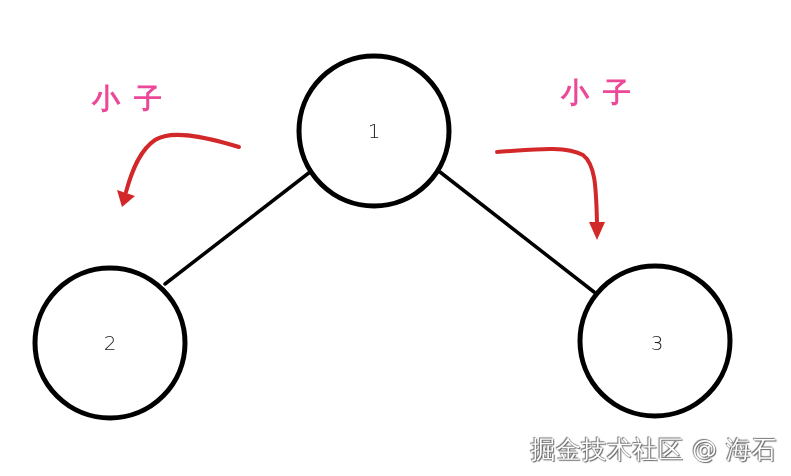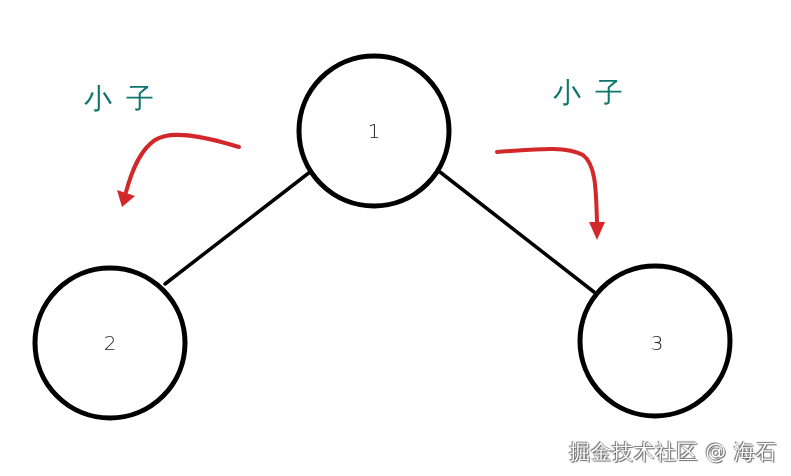--- a/index.html
+++ b/index.html
@@ -1,20 +1,20 @@
 <!DOCTYPE html>
 <html><head>
 <meta charset="utf-8">
 <style>
   html, body { margin:0; padding:0; background:#ffffff; }
   body { width:791px; height:476px; position:relative; overflow:hidden; font-family:"DejaVu Sans", sans-serif; }
   svg.canvas { position:absolute; left:0; top:0; }
   .node-label { position:absolute; font-family:"DejaVu Sans", sans-serif; font-size:20px; color:#222; transform:translate(-50%,-50%); font-weight:300; }
-  .anno { position:absolute; font-family:"DejaVu Sans", sans-serif; font-size:28px; color:#0f766e; letter-spacing:14px; font-weight:400; }
-  .watermark { position:absolute; right:14px; bottom:10px; font-family:"DejaVu Sans", sans-serif; font-size:21px; color:#ffffff; text-shadow: 0 0 1px #555, 1px 1px 1px #666, -1px -1px 1px #777; letter-spacing:0.5px; }
+  .anno { position:absolute; font-family:"DejaVu Sans", sans-serif; font-size:28px; color:#ec4899; letter-spacing:14px; font-weight:700;margin-left:8px; }
+  .watermark { position:absolute; right:14px; bottom:10px; font-family:"DejaVu Sans", sans-serif; font-size:25px; color:#ffffff; text-shadow: 0 0 1px #555, 1px 1px 1px #666, -1px -1px 1px #777; letter-spacing:0.5px; }
 </style>
 </head>
 <body>
 
 <svg class="canvas" width="791" height="476" viewBox="0 0 791 476">
 
   <line x1="310" y1="172" x2="165" y2="284" stroke="#000" stroke-width="3.5" stroke-linecap="round"></line>
   <line x1="440" y1="172" x2="594" y2="292" stroke="#000" stroke-width="3.5" stroke-linecap="round"></line>
 
   <circle cx="374" cy="131" r="75" fill="none" stroke="#000" stroke-width="5"></circle>

